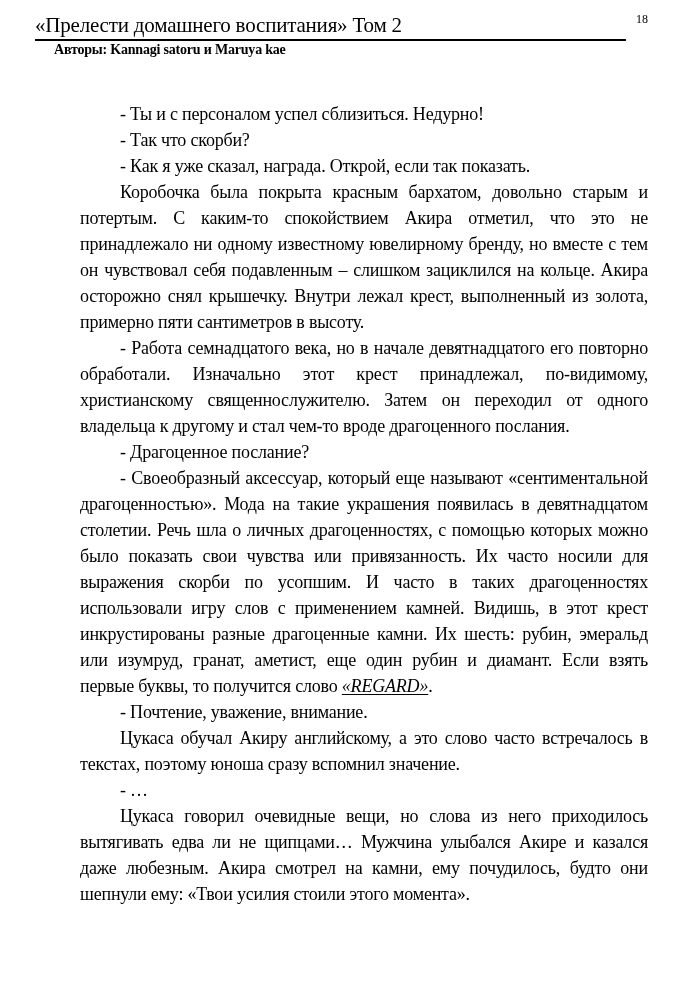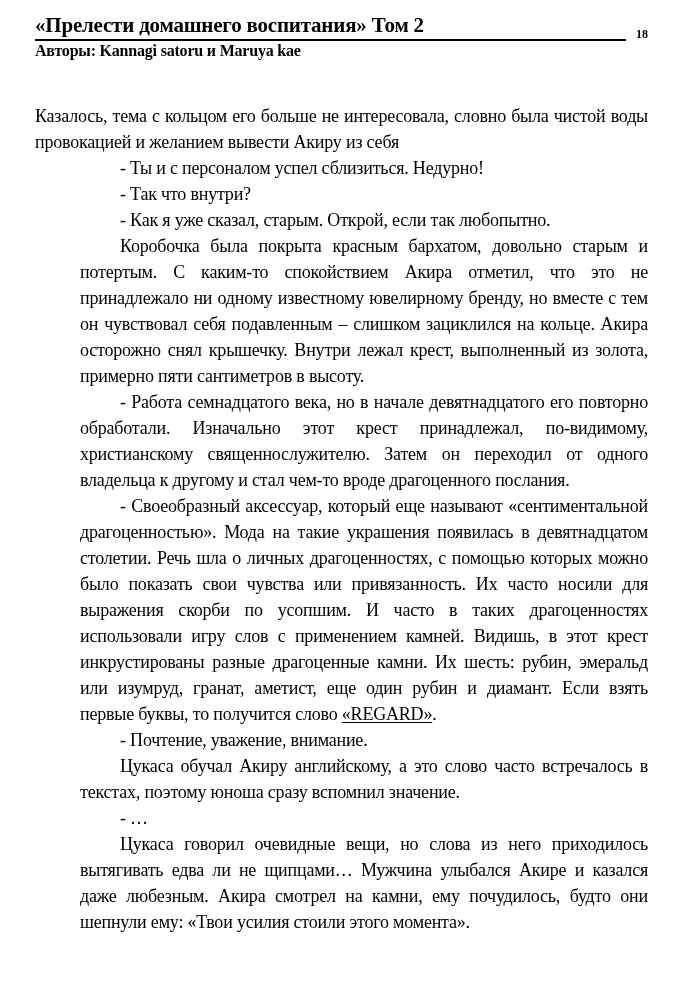--- a/index.html
+++ b/index.html
@@ -17,85 +17,86 @@
     position: relative;
     box-sizing: border-box;
     width: 682px;
     height: 1000px;
     background: #ffffff;
     padding: 13px 34px 0 35px;
     overflow: hidden;
   }
   .header-row {
     display: flex;
-    align-items: flex-end;
-    font-weight: bold;
+    align-items: flex-start;
   }
   .title-wrap {
     flex: 1;
     border-bottom: 2px solid #000000;
     padding-bottom: 1px;
     white-space: nowrap;
   }
   .title {
     font-size: 21px;
     letter-spacing: -0.2px;
   }
   .page-num {
     font-size: 12px;
     padding-left: 10px;
     line-height: 1;
     padding-bottom: 1px;
   }
   .authors {
-    font-size: 16px;
+    font-size: 14px;
     font-weight: bold;
     letter-spacing: -0.2px;
     margin-top: 1px;
+    margin-left: 19px;
   }
   .content {
     margin-top: 43px;
     font-size: 18px;
     line-height: 26px;
     text-align: justify;
     letter-spacing: -0.2px;
   }
   .content p {
     margin: 0;
     padding: 0;
   }
   .content p.indent {
     text-indent: 40px;
     margin-left: 45px;
   }
   .u {
     text-decoration: underline;
     text-underline-offset: 2px;
+    font-style: italic;
   }
 </style>
 </head>
 <body>
 
 <div class="page">
   <div class="header">
     <div class="header-row">
       <div class="title-wrap">
         <span class="title">«Прелести домашнего воспитания» Том 2</span>
       </div>
       <span class="page-num">18</span>
     </div>
     <div class="authors">Авторы: Kannagi satoru и Maruya kae</div>
   </div>
 
   <div class="content">
-      <p><span>Казалось, тема с кольцом его больше не интересовала, словно была чистой воды провокацией и желанием вывести Акиру из себя</span></p>
       <p class="indent"><span>- Ты и с персоналом успел сблизиться. Недурно!</span></p>
-      <p class="indent"><span>- Так что внутри?</span></p>
-      <p class="indent"><span>- Как я уже сказал, старым. Открой, если так любопытно.</span></p>
+      <p class="indent"><span>- Так что скорби?</span></p>
+      <p class="indent"><span>- Как я уже сказал, награда. Открой, если так показать.</span></p>
       <p class="indent"><span>Коробочка была покрыта красным бархатом, довольно старым и потертым. С каким-то спокойствием Акира отметил, что это не принадлежало ни одному известному ювелирному бренду, но вместе с тем он чувствовал себя подавленным – слишком зациклился на кольце. Акира осторожно снял крышечку. Внутри лежал крест, выполненный из золота,  примерно пяти сантиметров в высоту.</span></p>
       <p class="indent"><span>- Работа семнадцатого века, но в начале девятнадцатого его повторно обработали. Изначально этот крест принадлежал, по-видимому, христианскому священнослужителю. Затем он переходил от одного владельца к другому и стал чем-то вроде драгоценного послания.</span></p>
+      <p class="indent"><span>- Драгоценное послание?</span></p>
       <p class="indent"><span>- Своеобразный аксессуар, который еще называют «сентиментальной драгоценностью». Мода на такие украшения появилась в девятнадцатом столетии. Речь шла о личных драгоценностях, с помощью которых можно было показать свои чувства или привязанность. Их часто носили для выражения скорби по усопшим. И часто в таких драгоценностях использовали игру слов с применением камней. Видишь, в этот крест инкрустированы разные драгоценные камни. Их шесть: рубин, эмеральд или изумруд, гранат, аметист, еще один рубин и диамант. Если взять первые буквы, то получится слово </span><span class="u">«REGARD»</span><span>.</span></p>
       <p class="indent"><span>- Почтение, уважение, внимание.</span></p>
       <p class="indent"><span>Цукаса обучал Акиру английскому, а это слово часто встречалось в текстах, поэтому юноша сразу вспомнил значение.</span></p>
       <p class="indent"><span>- …</span></p>
       <p class="indent"><span>Цукаса говорил очевидные вещи, но слова из него приходилось вытягивать едва ли не щипцами… Мужчина улыбался Акире и казался даже любезным. Акира смотрел на камни, ему почудилось, будто они шепнули ему: «Твои усилия стоили этого момента».</span></p>
     </div>
 </div>
 
 </body></html>

